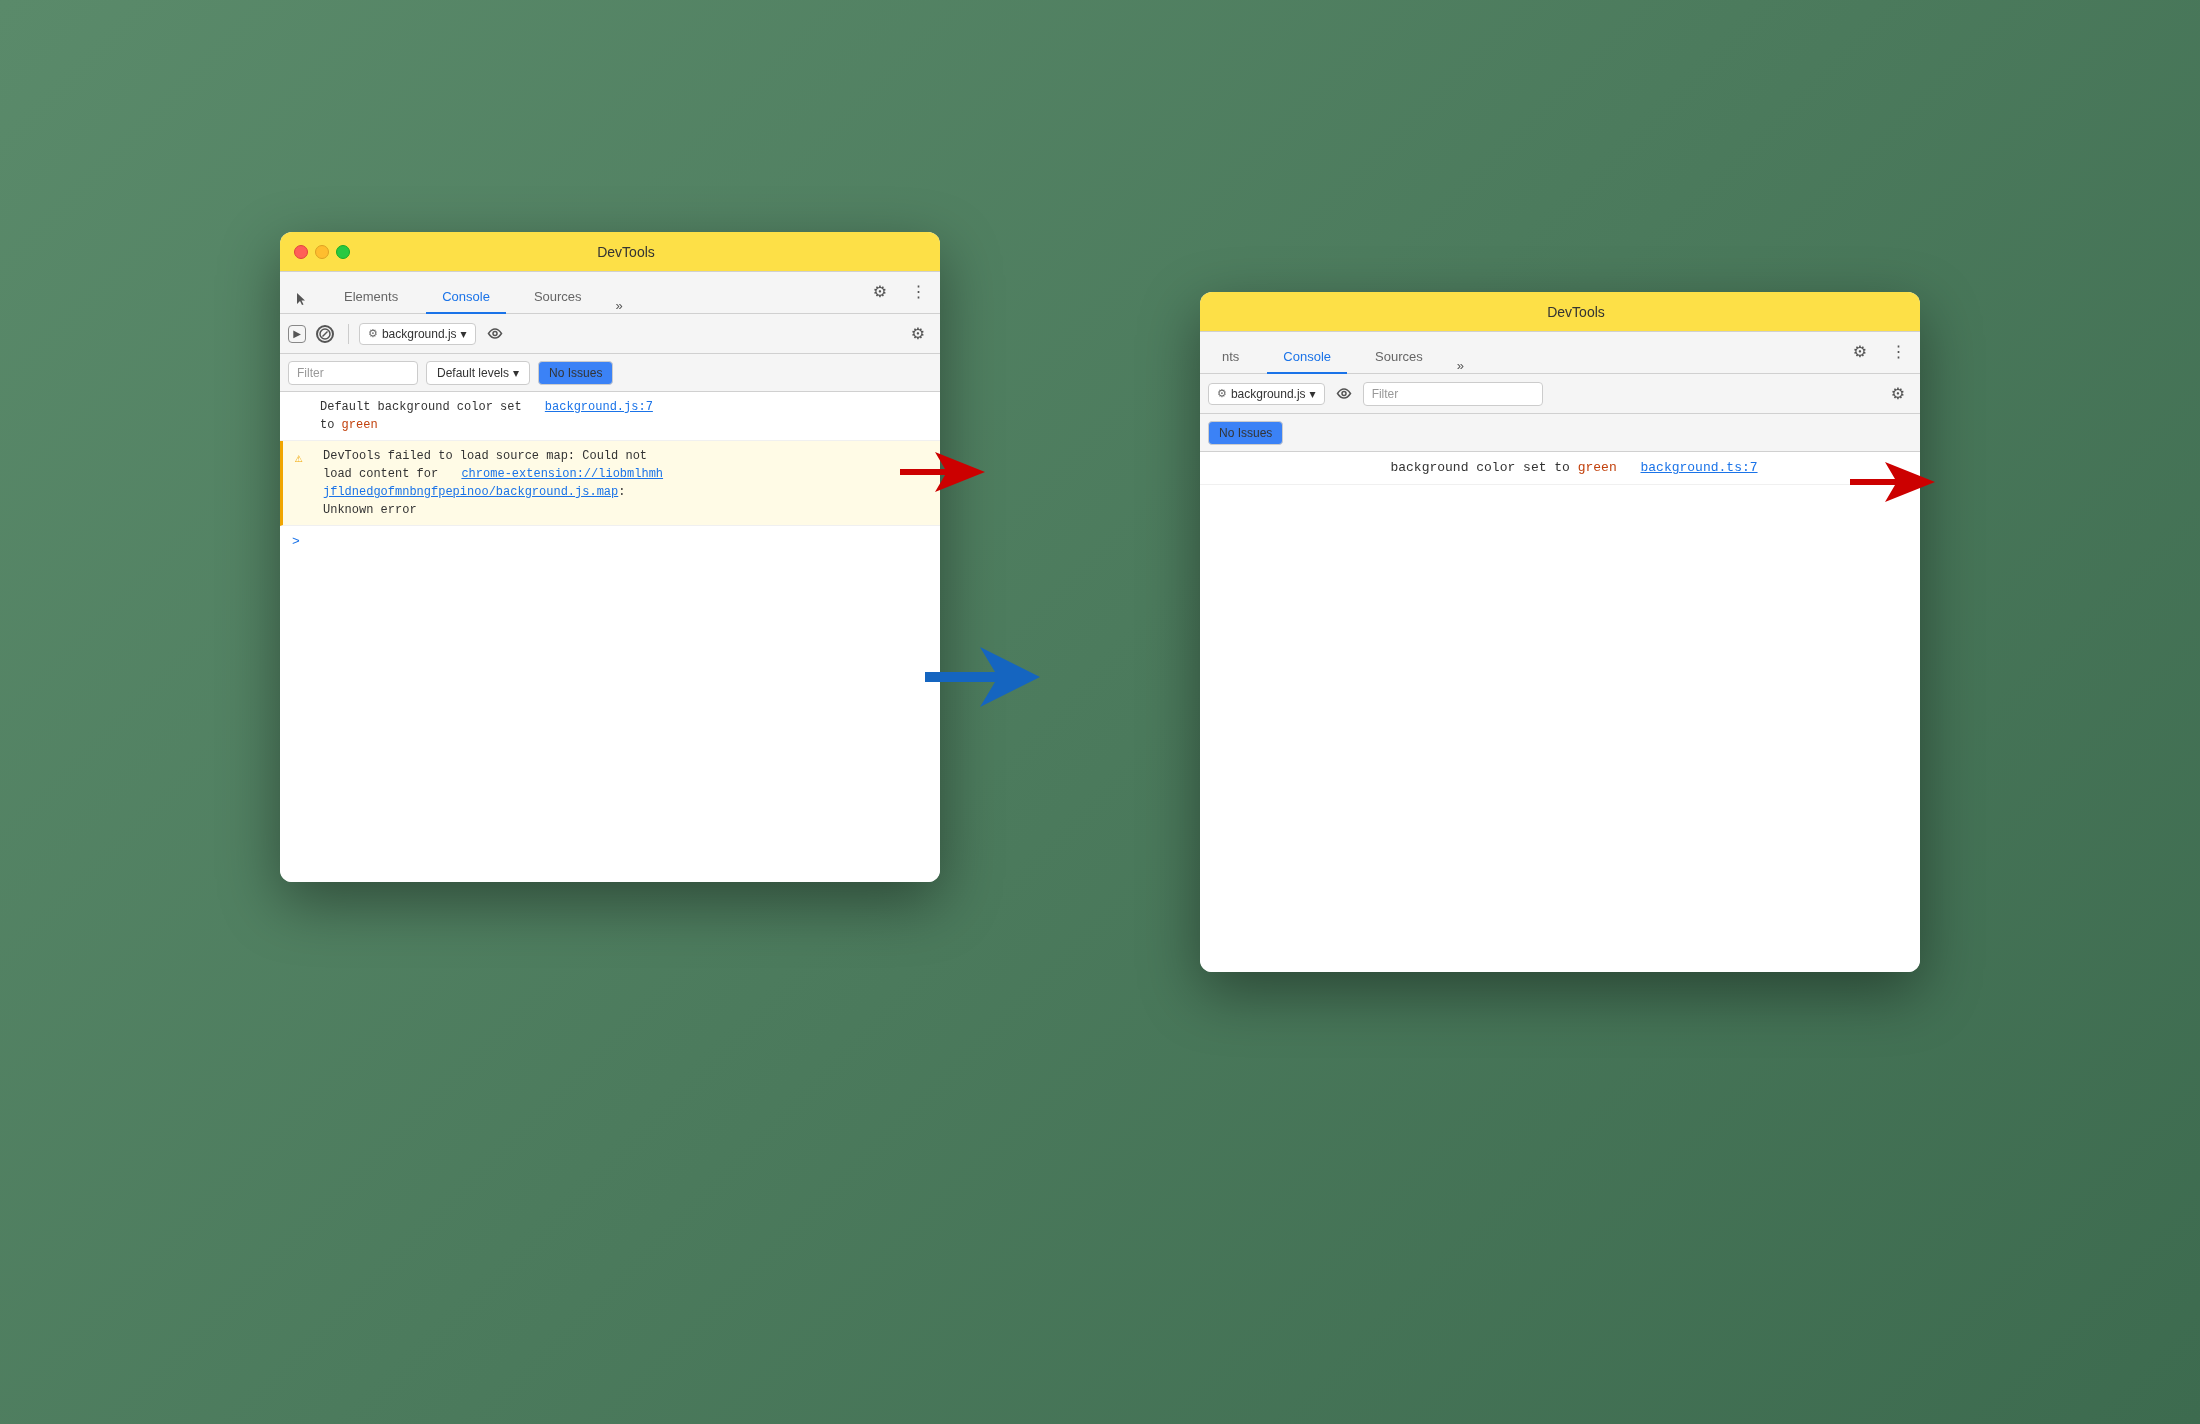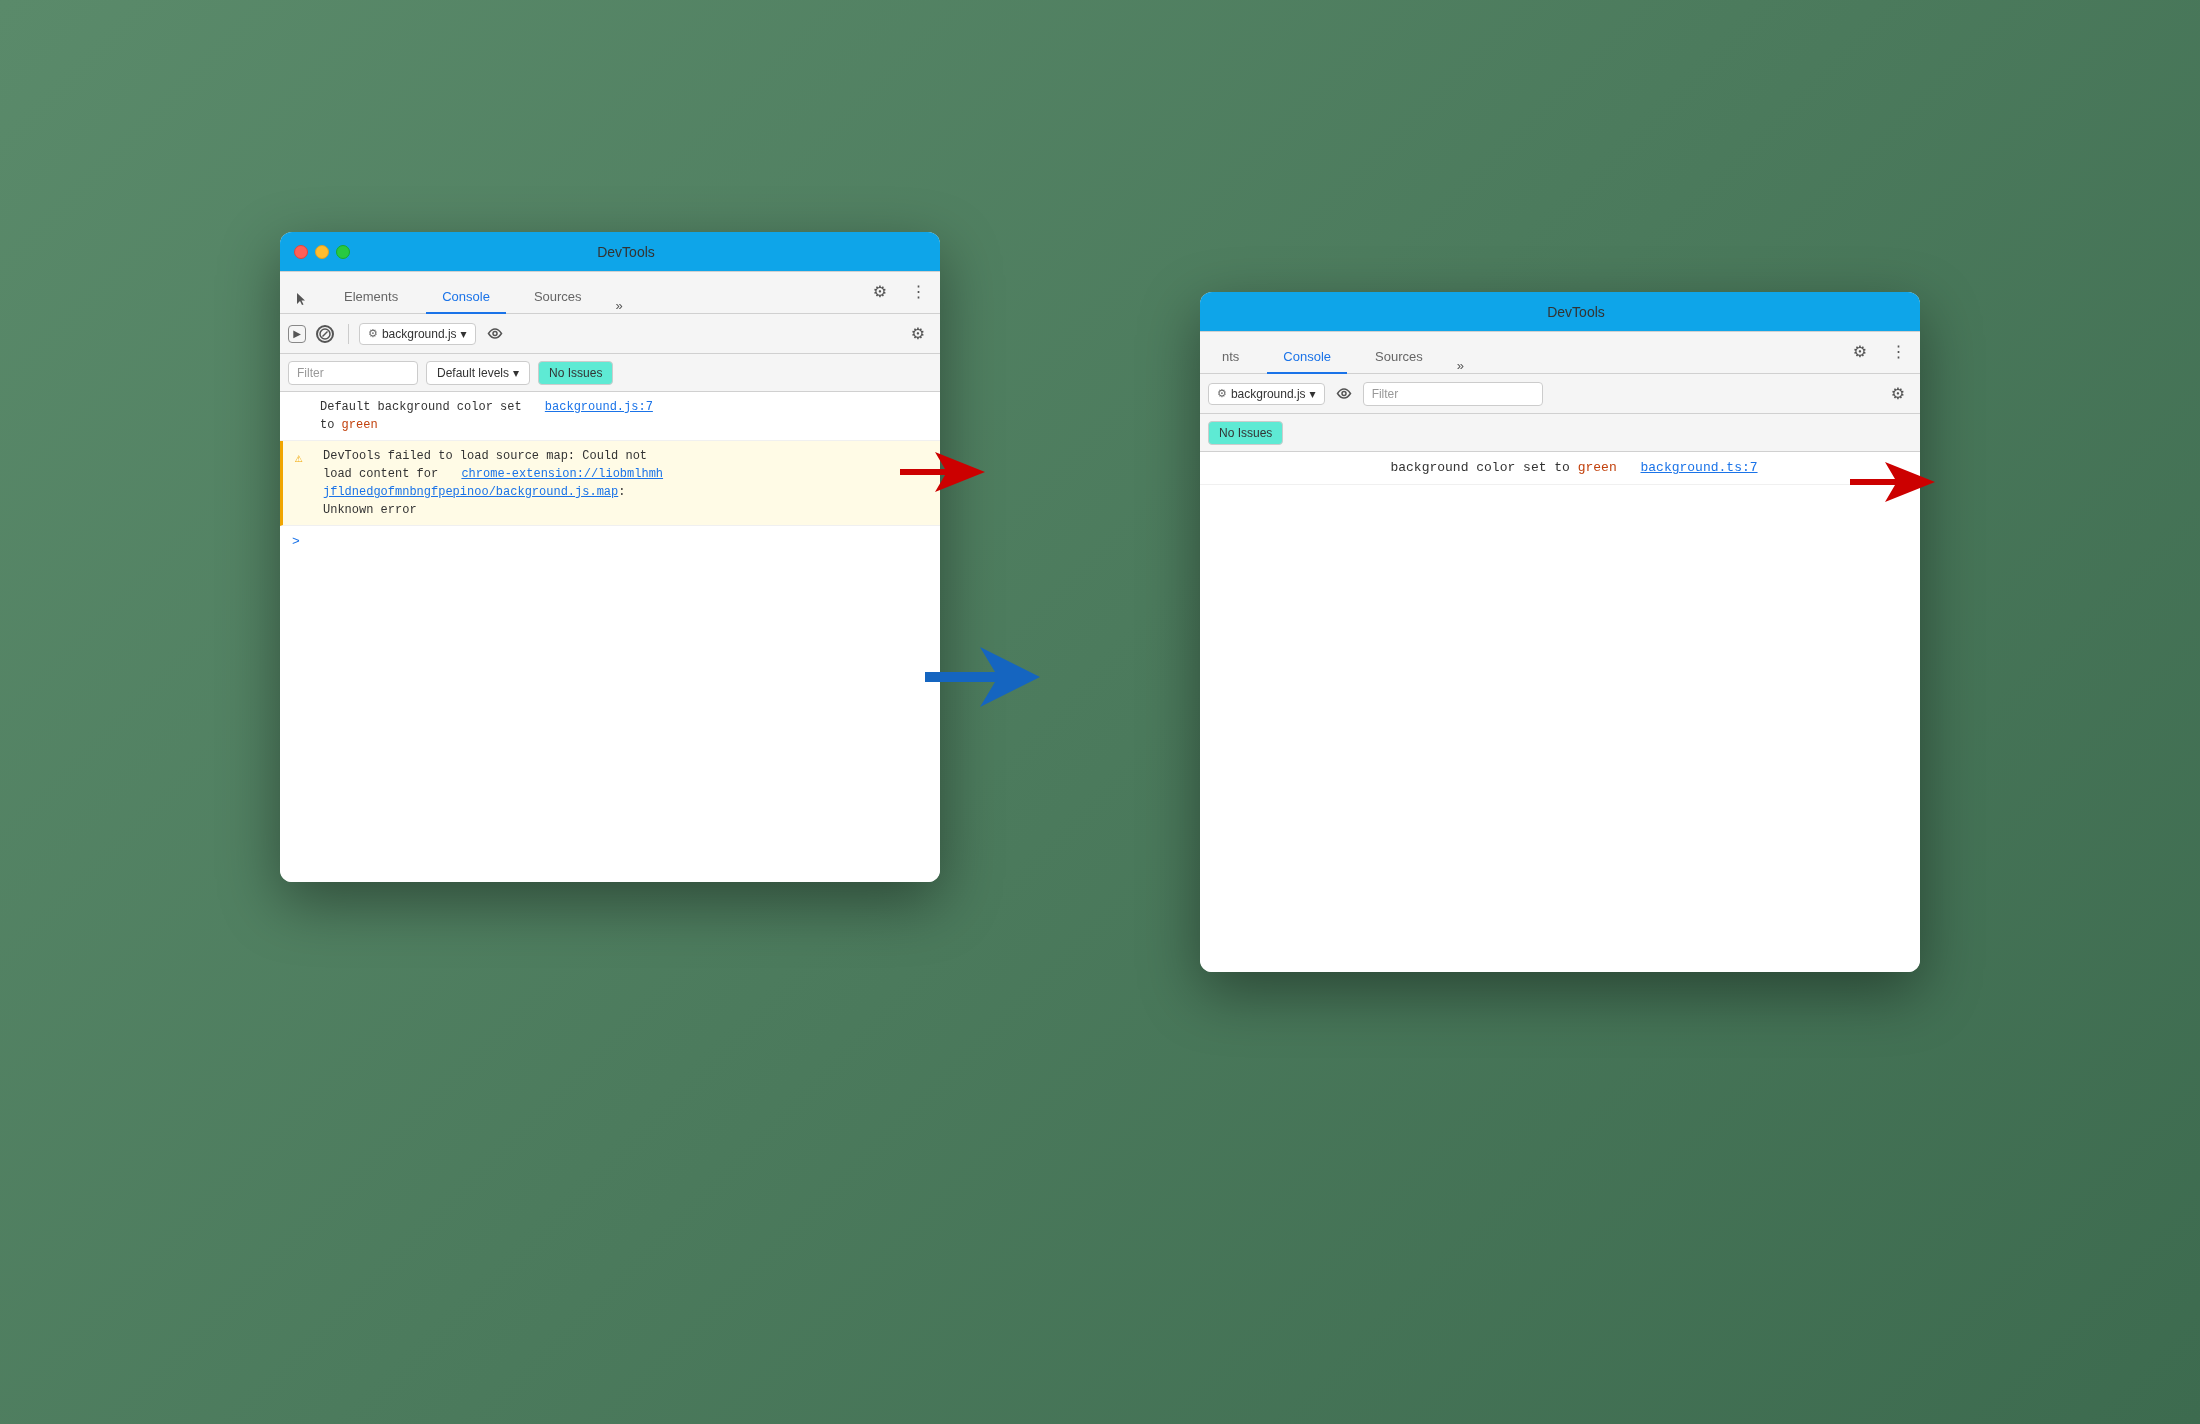--- a/index.html
+++ b/index.html
@@ -47,21 +47,21 @@
     .window-right {
       width: 720px;
       height: 680px;
       right: 80px;
       top: 180px;
       z-index: 3;
     }
 
     
     .title-bar {
-      background: #0ea5e9;
+      background: #fde047;
       height: 40px;
       display: flex;
       align-items: center;
       justify-content: center;
       position: relative;
       border-bottom: 1px solid #d0d0d0;
       padding-left: 32px;
     }
 
     .title-bar-title {
@@ -236,21 +236,21 @@
       background: #fff;
       cursor: pointer;
       font-size: 12px;
       color: #333;
     }
 
     .no-issues-btn {
       padding: 4px 10px;
       border: 1px solid #ccc;
       border-radius: 4px;
-      background: #5eead4;
+      background: #3b82f6;
       cursor: pointer;
       font-size: 12px;
       color: #333;
     }
 
     
     .console-content {
       background: #fff;
       flex: 1;
       overflow: auto;

